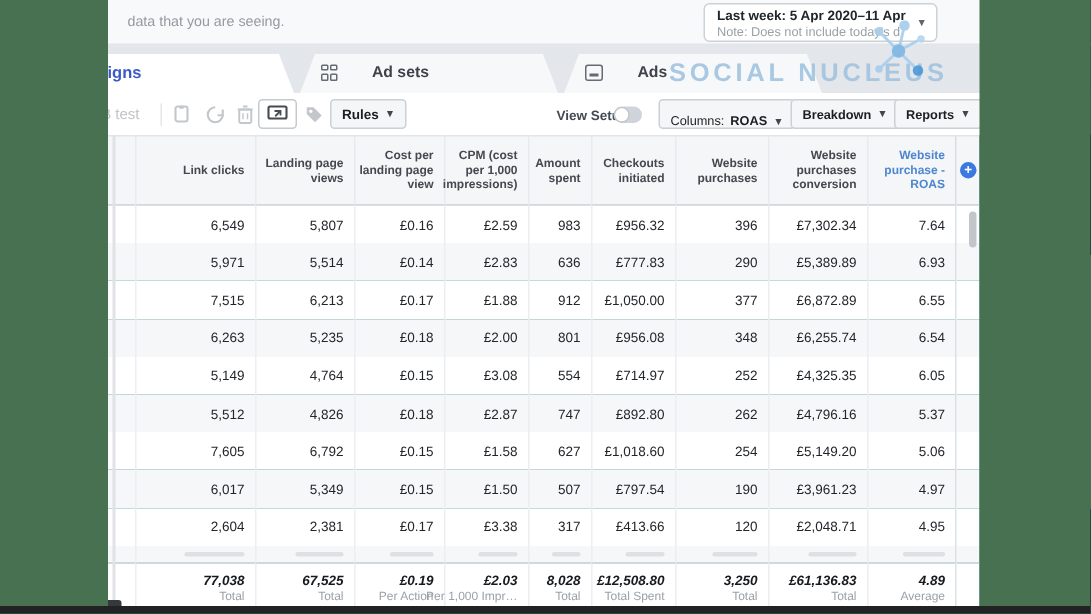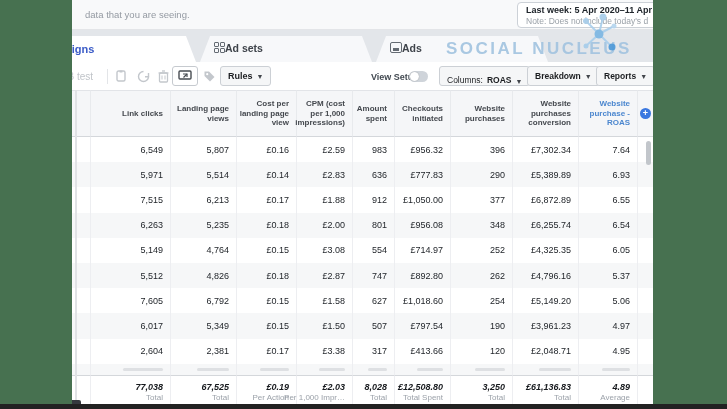--- a/index.html
+++ b/index.html
@@ -6,37 +6,37 @@
   html,body { background:#222; }
   .stage {
     position:relative; width:727px; height:404px; overflow:hidden;
     background:#0f766e; font-family:"Liberation Sans", sans-serif;
   }
   
   .notif-bar { position:absolute; left:0; top:0; width:727px; height:30px;
     background:#f8f9fa; border-bottom:1px solid #e3e5e8; }
   .notif-text { position:absolute; left:85px; top:9px; font-size:9.5px; color:#949aa2; }
   .date-box { position:absolute; left:469px; top:2px; width:156px; height:26px;
-    background:#fff; border:1px solid #ccd1d7; border-radius:4px; overflow:hidden;margin-left:48px; }
+    background:#fff; border:1px solid #ccd1d7; border-radius:4px; overflow:hidden; }
   .date-title { position:absolute; left:8px; top:2px; width:130px; font-size:9px;
     font-weight:bold; color:#20262c; white-space:nowrap; overflow:hidden; }
   .date-note { position:absolute; left:8px; top:13px; width:132px; font-size:8.5px;
     color:#9aa1a8; white-space:nowrap; overflow:hidden; }
   .date-caret { position:absolute; right:6px; top:9px; font-size:7px; color:#5f6670; }
   
   .tabs-strip { position:absolute; left:0; top:30px; width:727px; height:32px; background:#e3e6ea; }
   .tab { position:absolute; top:6px; height:26px;
     clip-path: polygon(10px 0, calc(100% - 10px) 0, 100% 100%, 0 100%); }
   .tab-campaigns { left:18px; width:178px; background:#ffffff; z-index:2; }
   .tab-campaigns .tab-label { position:absolute; left:17px; top:7px;
     font-size:11px; font-weight:bold; color:#3a5bc7; }
   .tab-inactive { background:#f7f8fa; }
   .tab-adsets { left:200px; width:172px; }
   .tab-ads { left:376px; width:172px; }
-  .tab-inner { position:absolute; left:14px; top:6px; display:flex; align-items:flex-start; gap:0; }
+  .tab-inner { position:absolute; left:14px; top:6px; display:flex; align-items:center; gap:23px; }
   .tab-inner .tab-label { font-size:10.5px; font-weight:bold; color:#3e434a; }
   .grid-icon { width:11px; height:11px; display:grid;
     grid-template-columns:1fr 1fr; grid-template-rows:1fr 1fr; gap:1.5px; }
   .grid-icon span { border:1.2px solid #646b73; border-radius:1px; }
   .ads-icon { width:12px; height:11px; border:1.3px solid #646b73; border-radius:2px; position:relative; }
   .ads-icon::after { content:""; position:absolute; left:1.5px; bottom:1.5px; width:6px; height:2.5px; background:#646b73; }
   
   .watermark-text { position:absolute; left:446px; top:39px; z-index:6;
     font-size:17px; font-weight:bold; letter-spacing:2.5px; color:#a3c4e0; opacity:.92; }
   .molecule { position:absolute; left:576px; top:12px; z-index:6; opacity:.92; }

